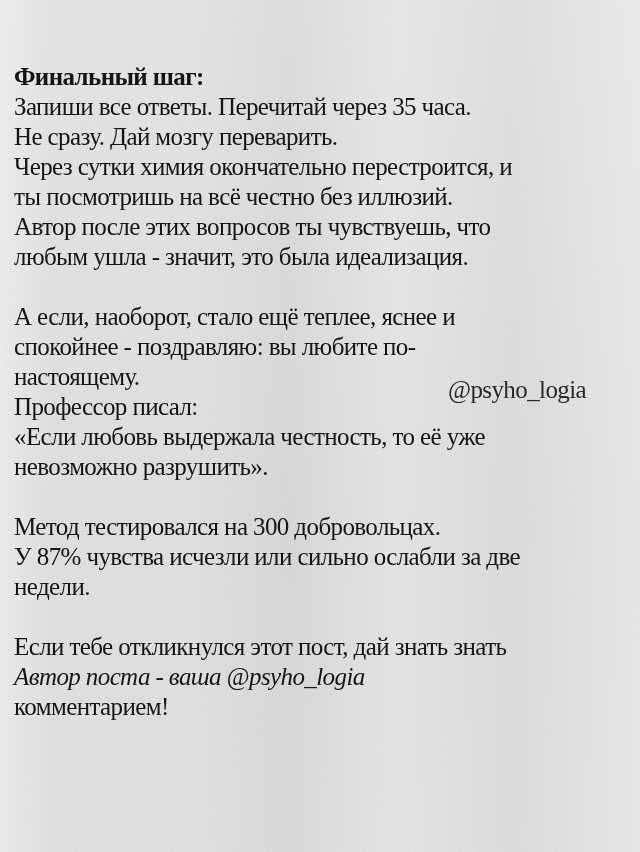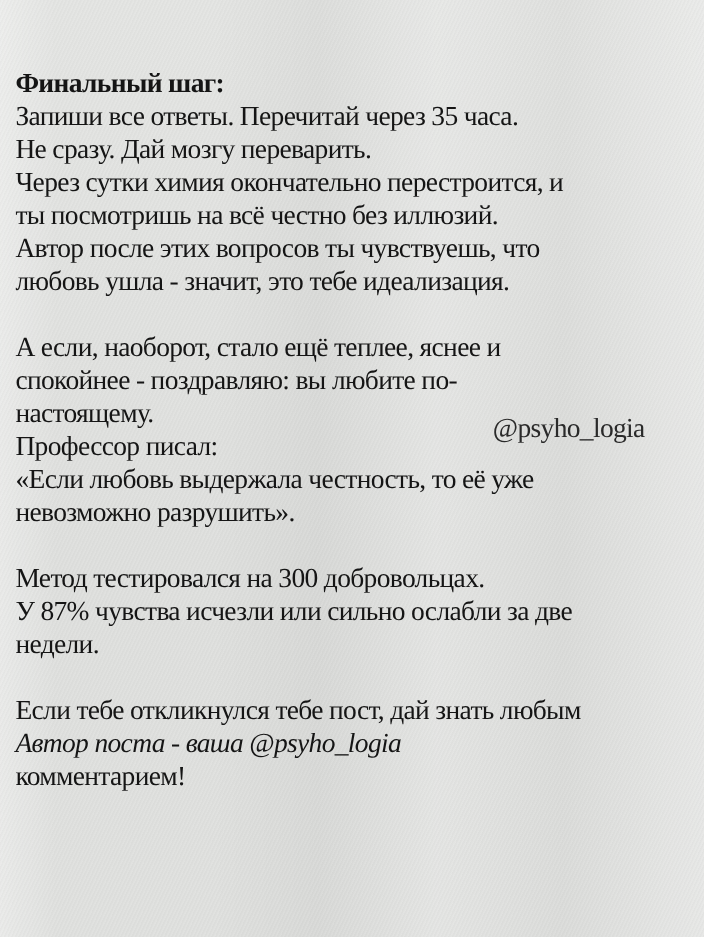--- a/index.html
+++ b/index.html
@@ -62,37 +62,37 @@
 <div class="fabric"></div>
 
 <div class="content">
   <span class="line heading">Финальный шаг:</span>
 
   <span class="line">Запиши все ответы. Перечитай через 35 часа.</span>
   <span class="line">Не сразу. Дай мозгу переварить.</span>
   <span class="line">Через сутки химия окончательно перестроится, и</span>
   <span class="line">ты посмотришь на всё честно  без иллюзий.</span>
   <span class="line">Автор после этих вопросов ты чувствуешь, что</span>
-  <span class="line">любовь ушла - значит, это тебе идеализация.</span>
+  <span class="line">любым ушла - значит, это была идеализация.</span>
 
   <span class="gap"></span>
 
   <span class="line">А если, наоборот, стало ещё теплее, яснее и</span>
   <span class="line">спокойнее - поздравляю: вы любите по-</span>
   <span class="line">настоящему.</span>
   <span class="line">Профессор писал:</span>
   <span class="line">«Если любовь выдержала честность, то её уже</span>
   <span class="line">невозможно разрушить».</span>
 
   <span class="gap"></span>
 
   <span class="line">Метод тестировался на 300 добровольцах.</span>
   <span class="line">У 87% чувства исчезли или сильно ослабли за две</span>
   <span class="line">недели.</span>
 
   <span class="gap"></span>
 
-  <span class="line">Если тебе откликнулся тебе пост, дай знать любым</span>
+  <span class="line">Если тебе откликнулся этот пост, дай знать знать</span>
   <span class="line signature">Автор поста - ваша @psyho_logia</span>
   <span class="line">комментарием!</span>
 </div>
 
 <div class="watermark">@psyho_logia</div>
 
 </body></html>

